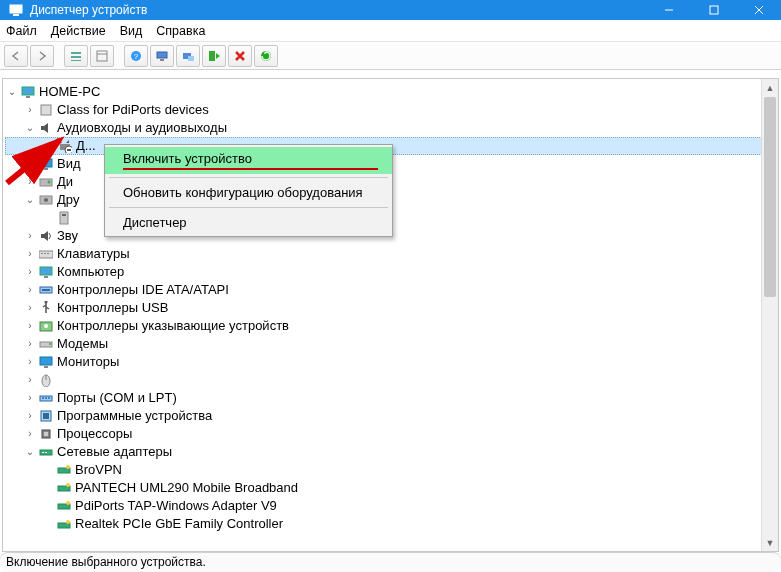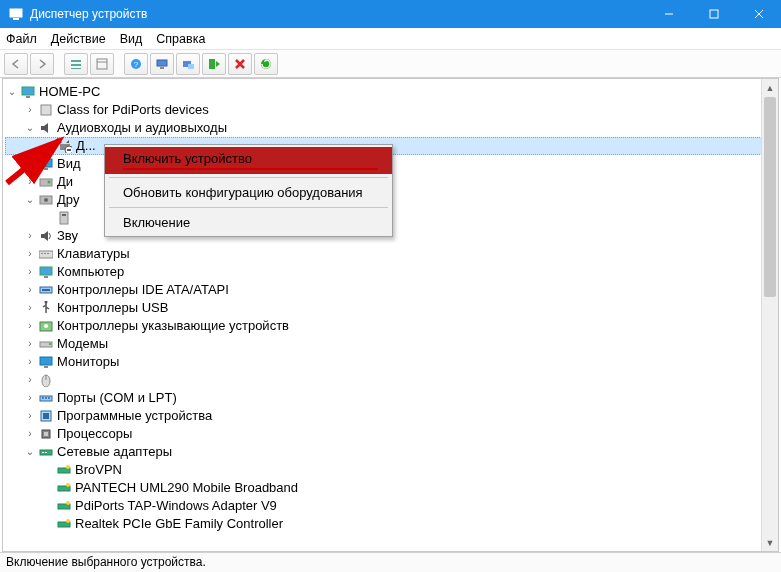--- a/index.html
+++ b/index.html
@@ -1,43 +1,43 @@
 <!DOCTYPE html>
 <html><head>
 <meta charset="utf-8">
 <style>
   * { box-sizing: border-box; margin: 0; padding: 0; font-family: "Segoe UI", Tahoma, sans-serif; }
   body { background: #fff; width: 781px; height: 572px; overflow: hidden; position: relative; }
-  .titlebar { background: #1e88e5; height: 28px; display: flex; align-items: center; color: #fff; font-size: 12px; padding-left: 8px; }
+  .titlebar { background: #1e88e5; height: 20px; display: flex; align-items: center; color: #fff; font-size: 12px; padding-left: 8px; }
   .titlebar .icon { width: 16px; height: 16px; margin-right: 6px; display:flex; align-items:center; justify-content:center; }
   .titlebar .title { flex: 1; }
   .winbtns { display: flex; height: 100%; }
   .winbtn { width: 45px; display: flex; align-items: center; justify-content: center; color: #fff; font-size: 10px; }
   .winbtn svg { stroke: #fff; }
   .menubar { height: 22px; display: flex; align-items: center; padding: 0 6px; border-bottom: 1px solid #e5e5e5; font-size: 12.5px; gap: 14px; background:#fff; }
   .menubar span { cursor: default; }
   .toolbar { height: 28px; border-bottom: 1px solid #d0d0d0; display: flex; align-items: center; padding: 0 4px; gap: 2px; background:#fcfcfc; }
   .tbtn { width: 24px; height: 22px; border: 1px solid #c8c8c8; background: linear-gradient(#fdfdfd,#eee); display: flex; align-items: center; justify-content: center; font-size: 11px; border-radius:2px; }
   .tsep { width: 6px; }
   .content { position: absolute; top: 78px; left: 2px; right: 2px; bottom: 20px; border: 1px solid #c8c8c8; overflow: hidden; background:#fff; }
   .tree { padding: 4px 2px; font-size: 13px; line-height: 18px; color:#000; }
   .node { display: flex; align-items: center; white-space: nowrap; height: 18px; }
   .exp { width: 14px; display:flex; justify-content:center; color:#666; font-size:10px; cursor:default; }
   .ico { width: 18px; height: 16px; display:flex; align-items:center; justify-content:center; margin-right:2px; }
   .ico svg { width:14px; height:14px; }
   .lbl { }
   .node.sel { background: #cde8ff; border:1px dotted #7ab; }
-  .statusbar { position: absolute; bottom: 0; left: 0; right: 0; height: 20px; border-top: 1px solid #d0d0d0; font-size: 12px; padding: 2px 6px; background:#fafafa; }
+  .statusbar { position: absolute; bottom: 0; left: 0; right: 0; height: 20px; border-top: 1px solid #d0d0d0; font-size: 12px; padding: 2px 6px; background:#fafafa;border-radius:8px; }
   .scrollbar { position:absolute; right:0; top:0; bottom:0; width:17px; background:#f0f0f0; border-left:1px solid #ddd; }
   .scrollbar .up, .scrollbar .down { height:17px; display:flex; align-items:center; justify-content:center; font-size:9px; color:#666; }
   .scrollbar .down { position:absolute; bottom:0; left:0; right:0; }
   .scrollbar .thumb { position:absolute; left:2px; right:2px; top:18px; height:200px; background:#c8c8c8; border-radius:2px; }
   .ctxmenu { position:absolute; left:104px; top:144px; width:289px; background:#f2f2f2; border:1px solid #a0a0a0; box-shadow:2px 3px 4px rgba(0,0,0,.25); font-size:13px; padding:2px 0; z-index:10; }
   .ctxitem { padding: 4px 14px 4px 18px; cursor:default; }
-  .ctxitem.hi { background:#b91c1c; }
+  .ctxitem.hi { background:#86efac; }
   .ctxitem.hi.underline::after { content:''; display:block; height:2px; background:#c00; margin-top:2px; }
   .ctxsep { height:1px; background:#c8c8c8; margin:3px 4px; }
   .arrow-annot { position:absolute; left:2px; top:108px; z-index:5; pointer-events:none; }
 </style>
 </head>
 <body>
 
 <div class="titlebar">
   <span class="icon">
     <svg viewBox="0 0 16 16">
@@ -376,21 +376,21 @@
       <div class="node" style="padding-left: 36px;">
         <span class="exp"></span>
         <span class="ico">
           <svg viewBox="0 0 14 14">
             <rect x="1" y="5" width="12" height="5" fill="#3a7" stroke="#285"></rect>
             <circle cx="11" cy="4" r="2" fill="#fc3"></circle>
           </svg>
         </span>
         <span class="lbl">PdiPorts TAP-Windows Adapter V9</span>
       </div>
-      <div class="node" style="padding-left: 36px;">
+      <div class="node" style="padding-left: 36px; align-items: flex-end;">
         <span class="exp"></span>
         <span class="ico">
           <svg viewBox="0 0 14 14">
             <rect x="1" y="5" width="12" height="5" fill="#3a7" stroke="#285"></rect>
             <circle cx="11" cy="4" r="2" fill="#fc3"></circle>
           </svg>
         </span>
         <span class="lbl">Realtek PCIe GbE Family Controller</span>
       </div>
     </div>
@@ -399,21 +399,21 @@
     <div class="thumb"></div>
     <div class="down">▼</div>
   </div>
 </div>
 
 <div class="ctxmenu">
   <div class="ctxitem hi underline">Включить устройство</div>
   <div class="ctxsep"></div>
   <div class="ctxitem">Обновить конфигурацию оборудования</div>
   <div class="ctxsep"></div>
-  <div class="ctxitem">Включение</div>
+  <div class="ctxitem">Диспетчер</div>
 </div>
 
 <svg class="arrow-annot" width="80" height="80">
   <defs>
       <marker id="ah" markerWidth="10" markerHeight="10" refX="8" refY="3" orient="auto">
         <path d="M0,0 L0,6 L9,3 z" fill="#d00"></path>
       </marker>
     </defs>
   <line x1="5" y1="75" x2="58" y2="32" stroke="#d00" stroke-width="6" marker-end="url(#ah)"></line>
 </svg>

